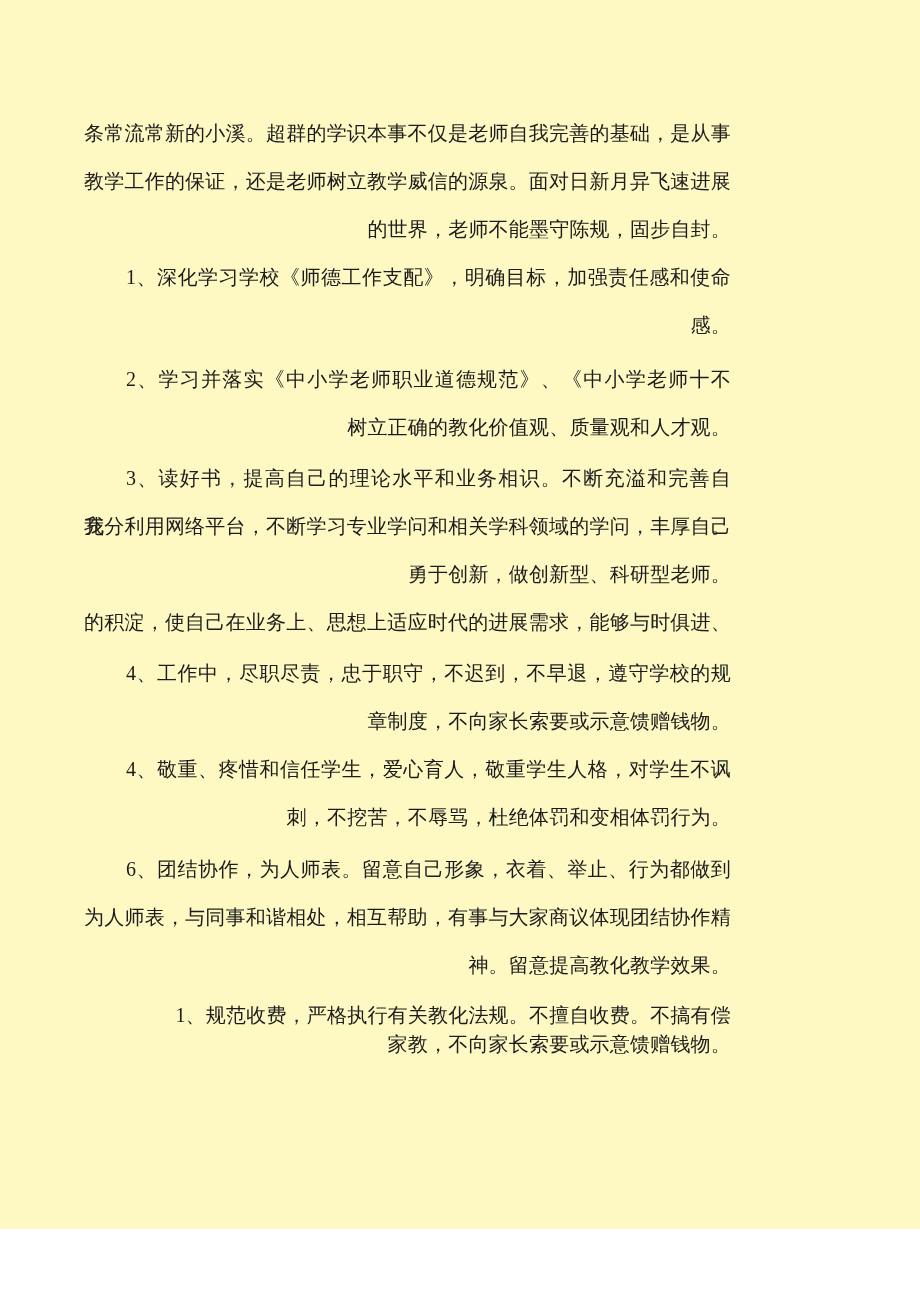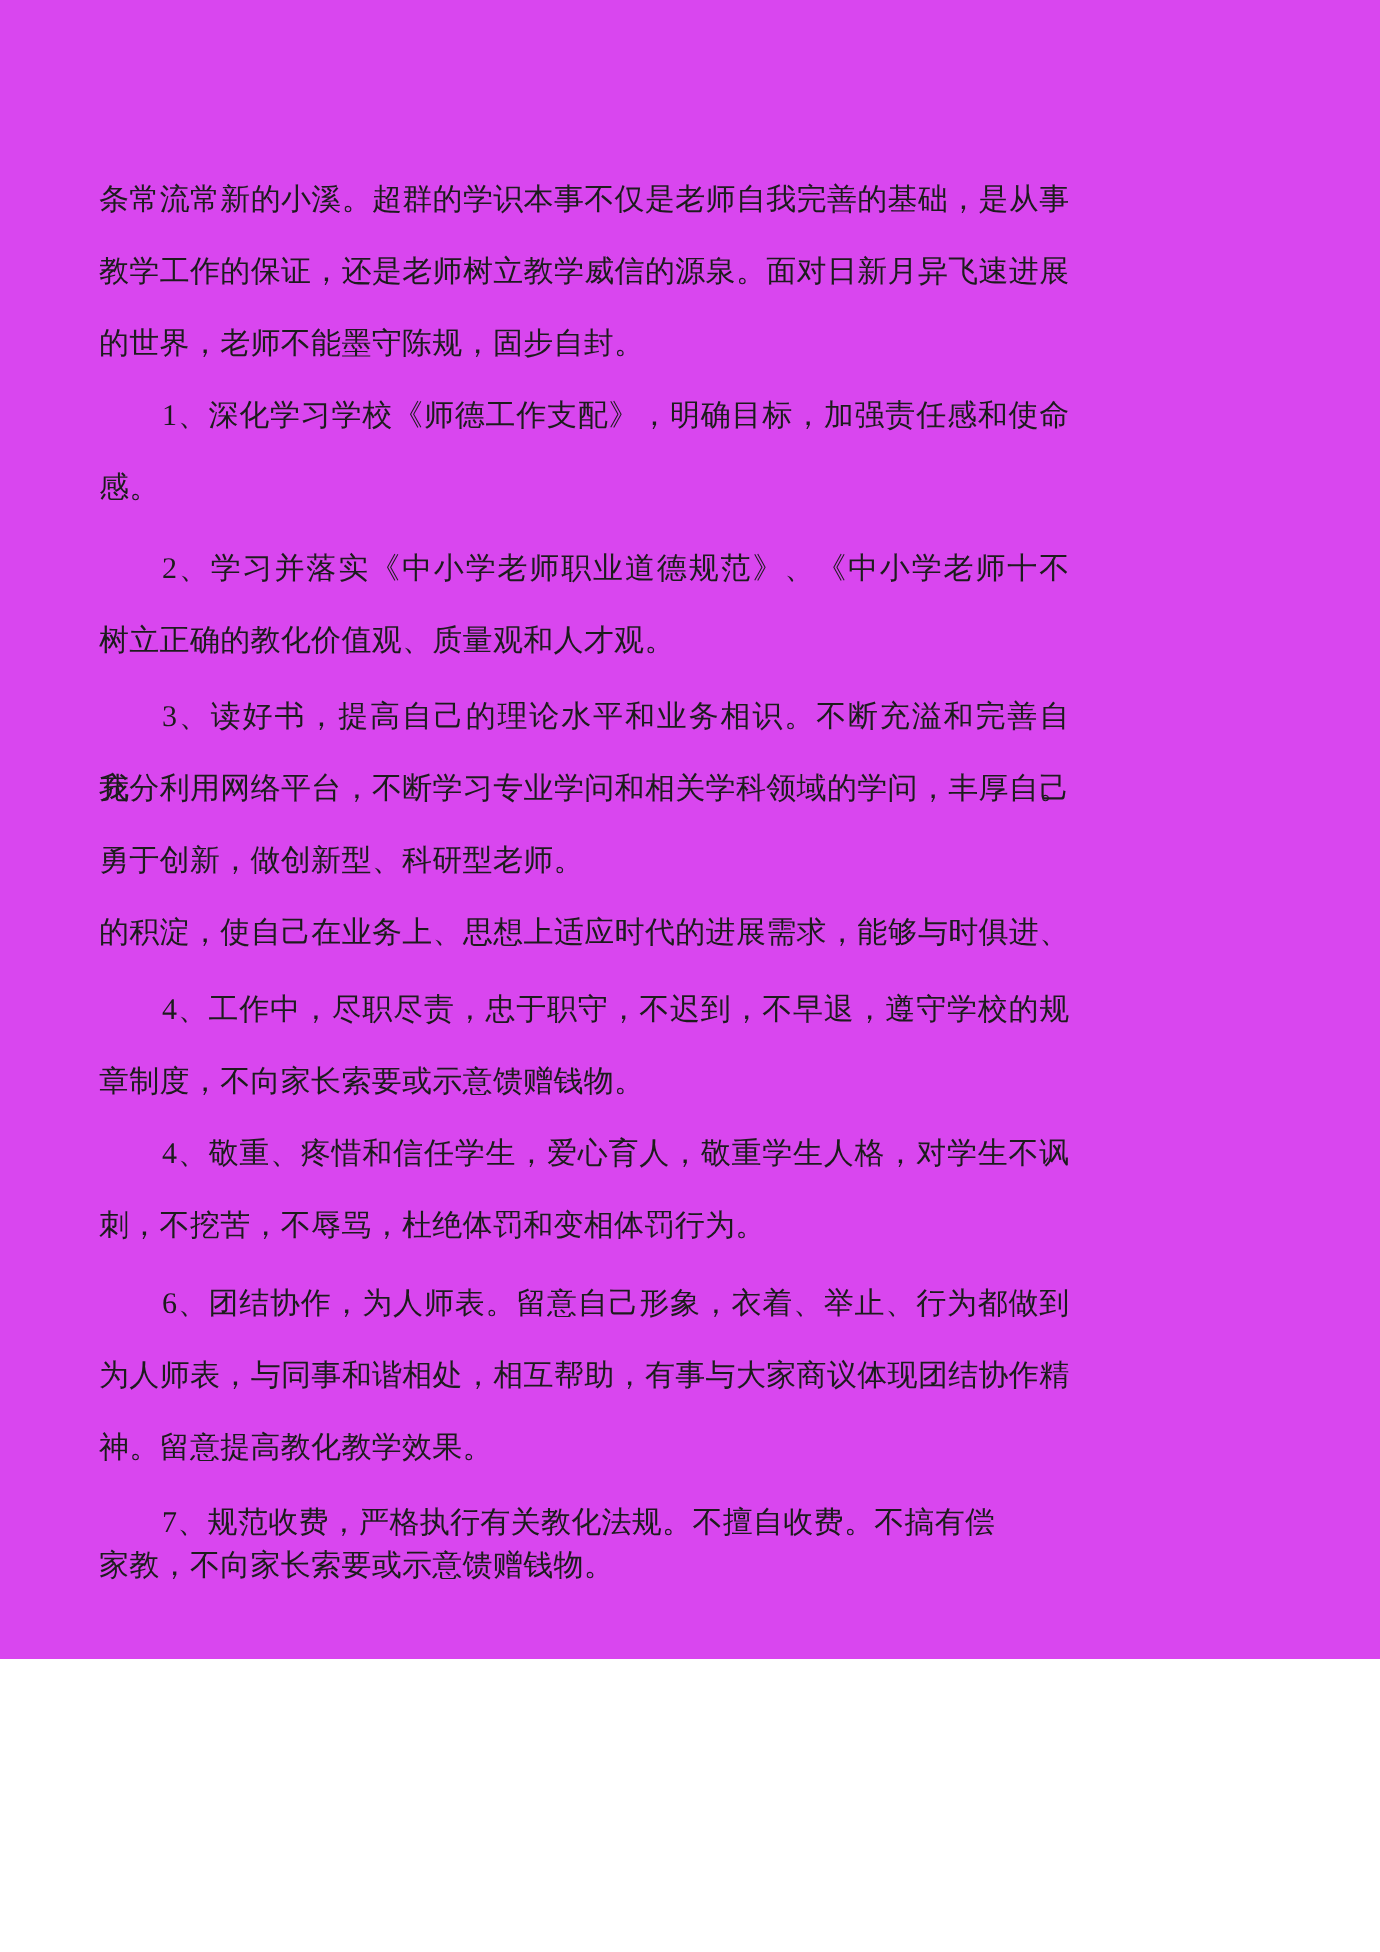--- a/index.html
+++ b/index.html
@@ -3,36 +3,36 @@
 <meta charset="utf-8">
 <style>
   html, body {
     margin: 0;
     padding: 0;
     background: #ffffff;
   }
   .page {
     position: relative;
     width: 920px;
-    height: 1106px;
-    background: #d946ef;
+    height: 1229px;
+    background: #fef9c3;
     overflow: hidden;
     font-family: "Liberation Serif", "DejaVu Serif", serif;
     color: #1c1c1c;
     box-sizing: border-box;
-    padding: 109px 135px 0 66px;
+    padding: 109px 135px 0 84px;
   }
   .para { margin: 0; }
   .line {
     width: 647px;
     height: 48px;
     line-height: 48px;
     font-size: 20px;
     letter-spacing: 0.2px;
-    text-align: left;
+    text-align: right;
     white-space: nowrap;
   }
   
   .line.j {
     white-space: normal;
     text-align: justify;
     text-align-last: justify;
     text-justify: inter-character;
   }
   .line.indent { text-indent: 42px; }
@@ -86,17 +86,17 @@
     <div class="line">刺，不挖苦，不辱骂，杜绝体罚和变相体罚行为。</div>
   </div>
 
   <div class="para mt4">
     <div class="line j indent">6、团结协作，为人师表。留意自己形象，衣着、举止、行为都做到</div>
     <div class="line j">为人师表，与同事和谐相处，相互帮助，有事与大家商议体现团结协作精</div>
     <div class="line">神。留意提高教化教学效果。</div>
   </div>
 
   <div class="para tight mt12">
-    <div class="line indent">7、规范收费，严格执行有关教化法规。不擅自收费。不搞有偿</div>
+    <div class="line indent">1、规范收费，严格执行有关教化法规。不擅自收费。不搞有偿</div>
     <div class="line">家教，不向家长索要或示意馈赠钱物。</div>
   </div>
 
 </div>
 
 </body></html>

